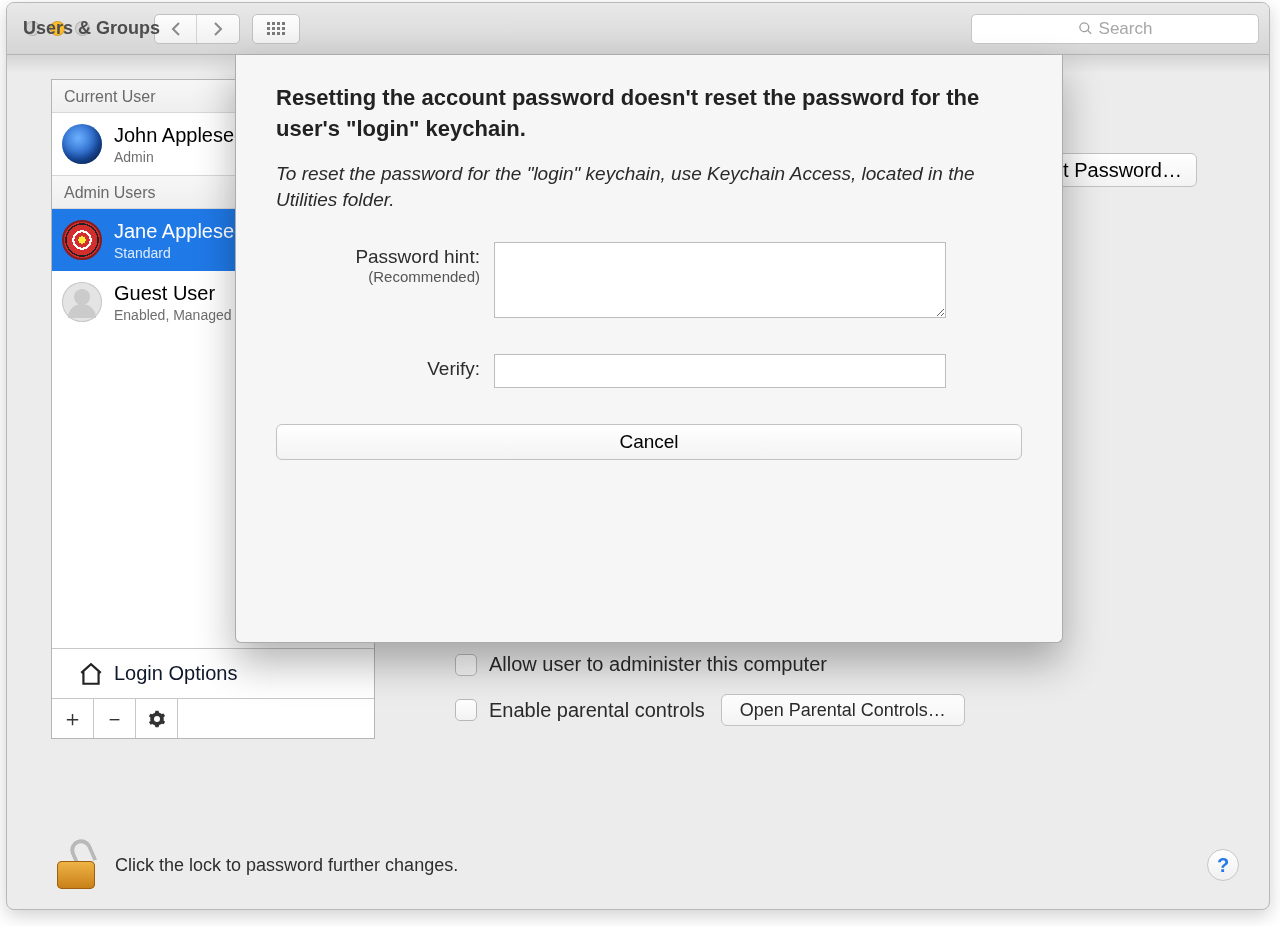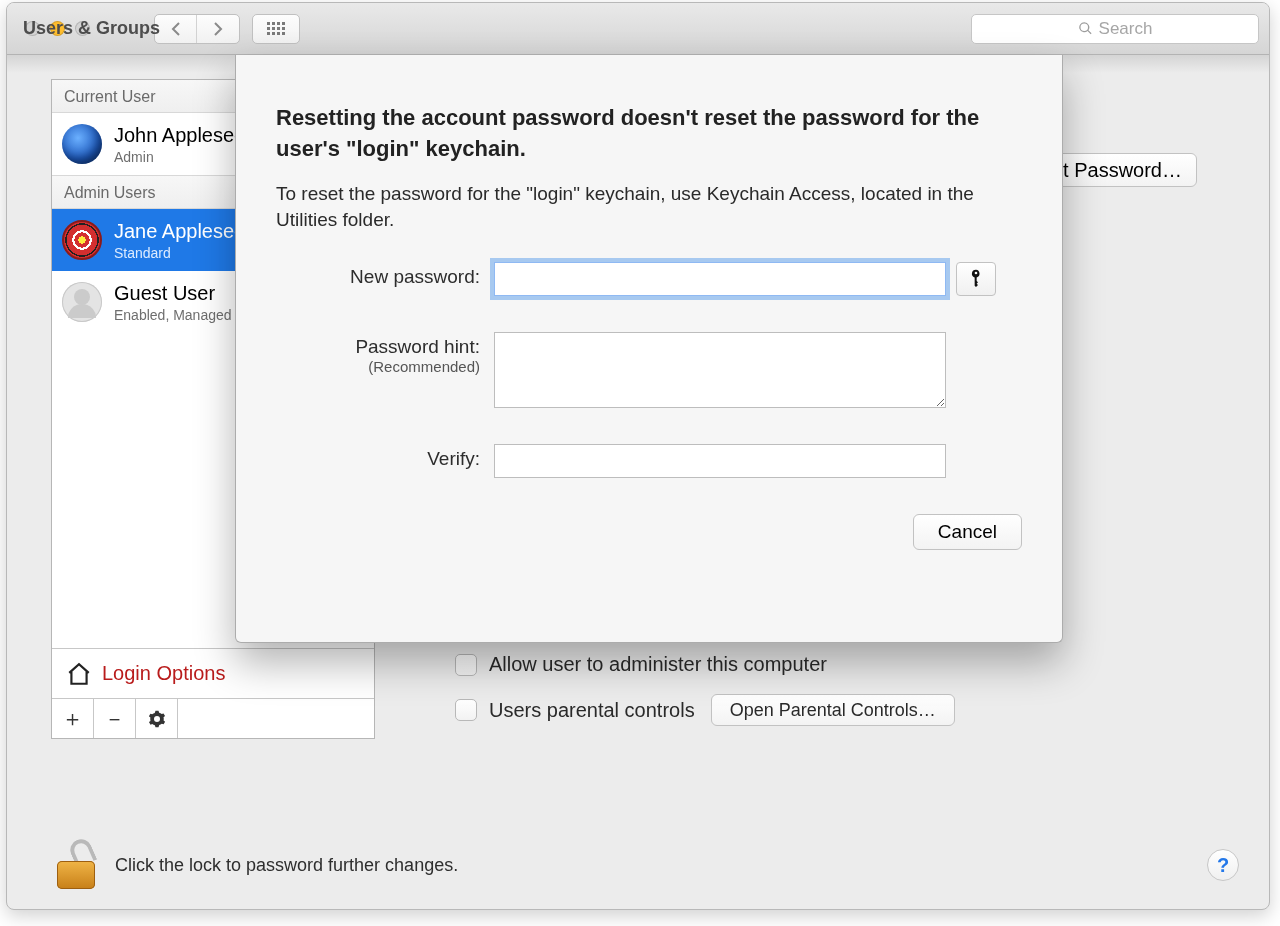--- a/index.html
+++ b/index.html
@@ -106,22 +106,22 @@
     background: radial-gradient(circle,#ffeb3b 0 14%,#d32f2f 14% 30%,#fff 30% 38%,#d32f2f 38% 60%,#222 60% 66%,#d32f2f 66% 100%);
     border:2px solid #8b1a1a;
   }
   .av-generic { background:#e4e4e4; box-shadow: inset 0 0 0 1px #c8c8c8; position:relative;}
   .av-generic::before { content:""; position:absolute; top:7px; left:12px; width:16px; height:16px; border-radius:50%; background:#cbcbcb;}
   .av-generic::after  { content:""; position:absolute; bottom:4px; left:6px; width:28px; height:14px; border-radius:14px 14px 0 0; background:#cbcbcb;}
 
   .sb-flex-spacer { flex:1; }
   .sb-login {
     border-top:1px solid #c7c7c7;
-    height:50px; display:flex; align-items:center; gap:10px; padding:0 14px;
-    font-size:20px; color:#b91c1c;
+    height:50px; display:flex; align-items:center; gap:10px; padding:0 26px;
+    font-size:20px; color:#0f172a;
   }
   .sb-login svg { width:26px; height:26px; stroke:#222; fill:none; stroke-width:2;}
   .sb-ops {
     border-top:1px solid #c7c7c7;
     height:40px; display:flex; align-items:stretch;
   }
   .sb-ops div {
     width:42px; border-right:1px solid #c7c7c7;
     display:flex; align-items:center; justify-content:center;
     font-size:22px; color:#333;
@@ -154,41 +154,41 @@
     display:flex; align-items:center; justify-content:center;
     color:#2478e9; font-size:20px; font-weight:600;
   }
 
   
   .sheet {
     position:absolute; top:52px; left:228px; width:828px; height:588px;
     background:#f6f6f6; border:1px solid #acacac; border-top:none;
     border-radius:0 0 6px 6px;
     box-shadow:0 20px 40px rgba(0,0,0,.30);
-    padding: 48px 40px 24px;
+    padding: 28px 40px 24px;
   }
   .sheet h2 { font-size:22px; font-weight:700; color:#222; line-height:1.4; }
-  .sheet p  { font-size:19px; color:#2a2a2a; margin-top:16px; line-height:1.4; }
+  .sheet p  { font-size:19px; color:#2a2a2a; margin-top:16px; line-height:1.4;font-style:italic; }
   .form { margin-top:28px; }
   .form-row { display:flex; align-items:flex-start; margin-bottom:36px; }
   .form-label { width:218px; text-align:right; padding-right:14px; font-size:19px; color:#2d2d2d; padding-top:4px;}
   .form-sub { font-size:15px; color:#555; display:block; }
   .text-field {
     flex:1; height:34px; border:1px solid #bdbdbd; background:#fff; max-width:452px;
   }
   .text-field.focused { border:1px solid #8fb9f3; box-shadow:0 0 0 4px #a7c9f0; }
   .hint-area { height:76px; }
   .key-btn {
     width:40px; height:34px; margin-left:10px;
     border:1px solid #c2c2c2; border-radius:4px;
     background:linear-gradient(#fff,#f0f0f0);
     display:flex; align-items:center; justify-content:center;
   }
   .key-btn svg { width:16px; height:22px; fill:#111; }
-  .sheet-buttons { display:flex; gap:20px; justify-content:flex-end; margin-top:4px;}
+  .sheet-buttons { display:flex; gap:20px; justify-content:flex-end; margin-top:4px;flex-direction:column;}
   .sheet-buttons .mac-btn { height:36px; font-size:19px; padding:0 24px;}
   .mac-btn.primary {
     background:linear-gradient(#5aa7ff,#1f79e7);
     border:1px solid #1864cc; color:#fff;
   }
 
   
   .sep { position:absolute; top:52px; left:0; right:0; height:18px; background:linear-gradient(#d4d4d4,#ececec);}
 </style>
 </head>
@@ -293,50 +293,41 @@
     </div>
   </div>
 
   <div class="right-col">
     <div class="check-row">
       <div class="mac-check"></div>
       <span>Allow user to administer this computer</span>
     </div>
     <div class="check-row">
       <div class="mac-check"></div>
-      <span>Users parental controls</span>
+      <span>Enable parental controls</span>
       <div class="mac-btn" style="margin-left:4px">
         <span>Open Parental Controls…</span>
       </div>
     </div>
   </div>
 
   <div class="footer">
     <div class="lock-open">
       <div class="sh"></div>
       <div class="body"></div>
     </div>
     <div class="footer-text">Click the lock to password further changes.</div>
     <div class="help-btn">?</div>
   </div>
 
   <div class="sheet">
     <h2>Resetting the account password doesn't reset the password for the user's "login" keychain.</h2>
     <p>To reset the password for the "login" keychain, use Keychain Access, located in the Utilities folder.</p>
 
     <div class="form">
-      <div class="form-row">
-        <div class="form-label">New password:</div>
-        <input type="password" class="text-field focused" value="" style="">
-        <div class="key-btn">
-          <svg viewBox="0 0 24 32">
-              <path d="M12 2a6 6 0 00-2 11.7V26l2 2 3-3-2-2 2-2-2-2v-5.3A6 6 0 0012 2zm0 3a2 2 0 110 4 2 2 0 010-4z"></path>
-            </svg>
-        </div>
-      </div>
       <div class="form-row">
         <div class="form-label">
           <span>Password hint:</span>
           <span class="form-sub">(Recommended)</span>
         </div>
         <textarea class="text-field hint-area" value="" style=""></textarea>
         <div style="width:50px"></div>
       </div>
       <div class="form-row">
         <div class="form-label">Verify:</div>

